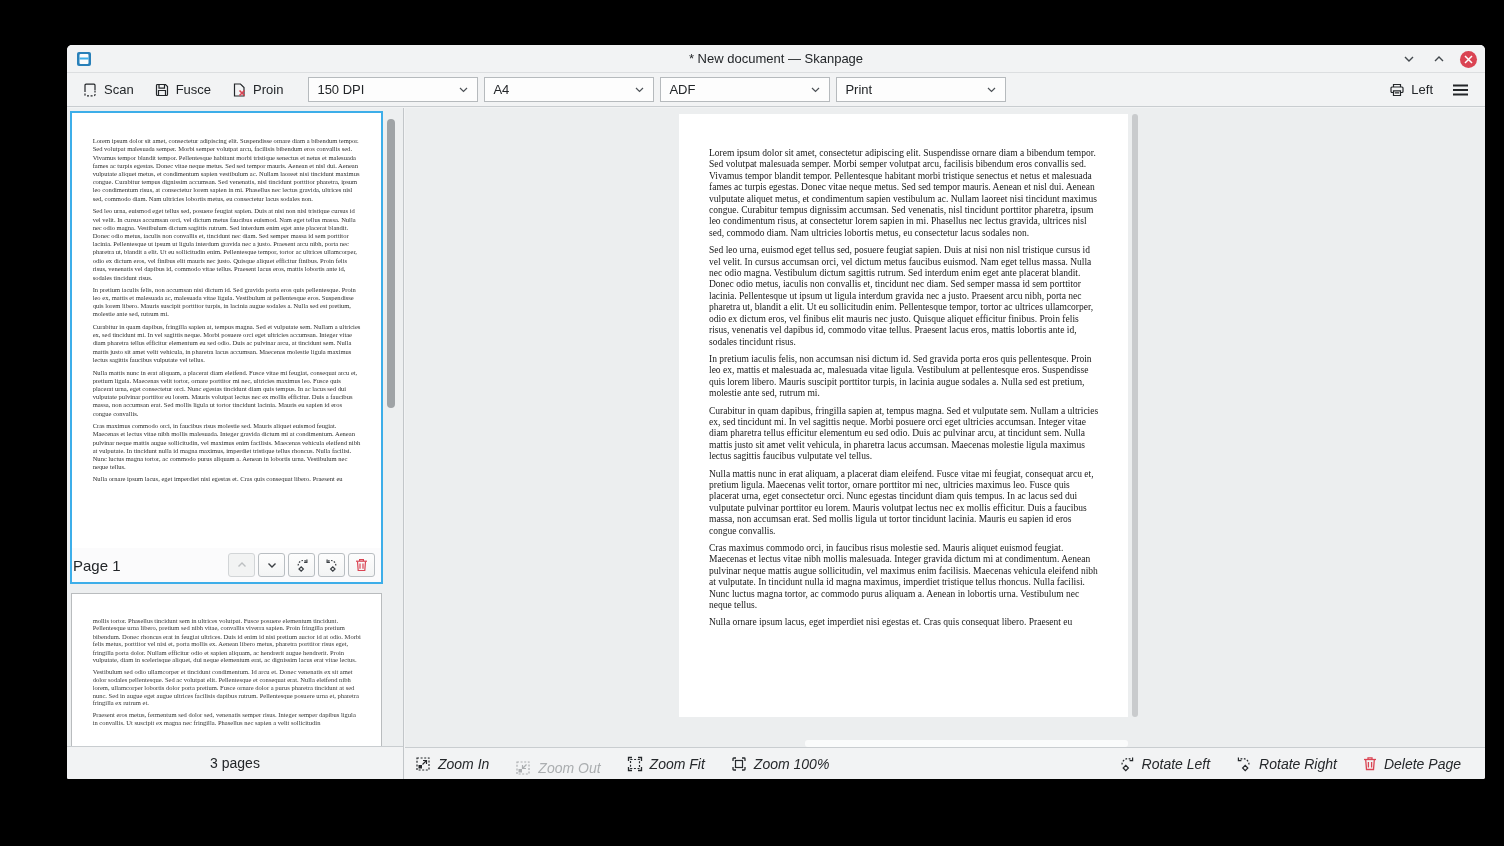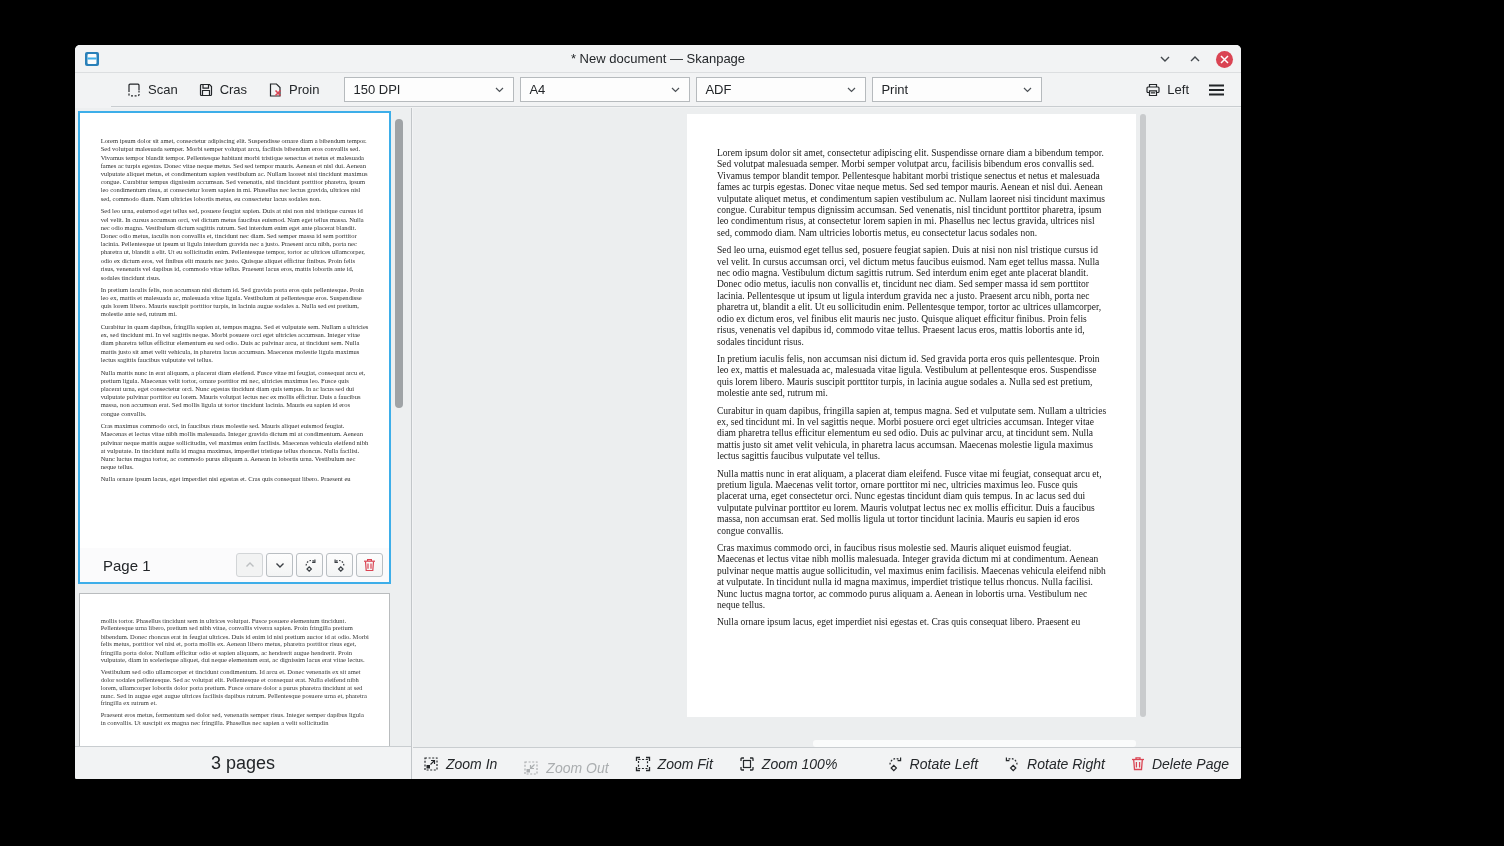--- a/index.html
+++ b/index.html
@@ -1,37 +1,37 @@
 <!DOCTYPE html>
 <html><head>
 <meta charset="utf-8">
 <style>
   * { box-sizing: border-box; }
   html,body { margin:0; padding:0; background:#000; width:1504px; height:846px;
               font-family:"Liberation Sans", sans-serif; }
-  .window { position:absolute; left:75px; top:45px; width:1166px; height:734px;
+  .window { position:absolute; left:67px; top:45px; width:1418px; height:734px;
             background:#f2f3f4; border-radius:5px 5px 2px 2px; overflow:hidden;
             color:#232629; font-size:13px; }
 
   
   .titlebar { position:relative; height:28px; background:#f2f3f4;
               border-bottom:1px solid #dcdee0; }
   .app-icon { position:absolute; left:9px; top:6px; width:16px; height:16px; }
   .win-title { position:absolute; left:0; right:0; top:0; height:28px; line-height:28px;
                text-align:center; color:#232629; }
   .win-controls { position:absolute; right:8px; top:0; height:28px; display:flex;
                   align-items:center; gap:12px; }
   .win-btn { width:18px; height:18px; display:flex; align-items:center; justify-content:center;
              cursor:default; color:#43484d; }
   .close-btn { width:17px; height:17px; border-radius:50%; background:#da4453;
                display:flex; align-items:center; justify-content:center; }
 
   
   .toolbar { height:34px; display:flex; align-items:center; padding:0 10px 0 8px;
-             border-bottom:1px solid #c9cdd0; background:#f2f3f4; gap:6px;margin-left:36px; }
+             border-bottom:1px solid #c9cdd0; background:#f2f3f4; gap:6px; }
   .tb-btn { display:flex; align-items:center; gap:6px; padding:4px 7px; border-radius:3px;
             color:#232629; white-space:nowrap; }
   .combo { width:170px; height:25px; background:#fdfdfd; border:1px solid #b6babd;
            border-radius:0; display:flex; align-items:center; padding:0 8px;
            justify-content:space-between; color:#232629; }
   .combo .chev { color:#4d5257; }
   .spacer { flex:0 0 6px; }
   .grow { flex:1; }
   .hamburger { padding:4px 6px; }
 
@@ -40,39 +40,39 @@
   .sidebar { position:absolute; left:0; top:0; width:337px; bottom:0;
              background:#edeff0; border-right:1px solid #c2c6c9; }
   .thumb-list { position:absolute; left:0; top:0; right:0; bottom:33px; overflow:hidden; }
 
   .page-item-sel { position:absolute; left:3px; top:3px; width:313px; height:473px;
                    border:2px solid #3daee9; background:#fcfcfc; }
   .thumb-viewport { width:309px; height:435px; background:#fff; overflow:hidden; }
   .thumb-inner { width:449px; height:603px; background:#fff;
                  transform:scale(0.688,0.721); transform-origin:0 0;
                  filter:blur(0.3px); opacity:.93; }
-  .page-item-footer { height:34px; display:flex; align-items:center; padding:0 6px 0 23px;
+  .page-item-footer { height:34px; display:flex; align-items:center; padding:0 6px 0 1px;
                       background:#fbfbfc; }
   .page-label { font-size:15px; color:#232629; flex:1; }
   .pc-btn { width:27px; height:24px; margin-left:3px; background:linear-gradient(#fdfdfd,#f3f4f4);
             border:1px solid #b9bec2; border-radius:3px; display:flex; align-items:center;
             justify-content:center; color:#3c4045; }
   .pc-btn.disabled { background:#f2f3f3; border-color:#d2d5d7; color:#bcbfc1; }
   .pc-btn.danger { color:#da4453; }
 
   .page-item2 { position:absolute; left:4px; top:485px; width:311px; height:216px;
                 border:1px solid #b9bcbe; background:#fff; overflow:hidden; }
   .thumb2-inner { width:449px; transform:scale(0.688); transform-origin:0 0;
                   filter:blur(0.35px); opacity:.9; padding:28px 30px 0 32px; }
 
   .sidebar-scrollbar { position:absolute; right:8px; top:11px; width:8px; height:289px;
                        border-radius:4px; background:#9fa3a6; }
   .sidebar-footer { position:absolute; left:0; right:0; bottom:0; height:33px;
                     border-top:1px solid #c9cdd0; background:#f2f3f4; display:flex;
-                    align-items:center; justify-content:center; font-size:18px; color:#232629; }
+                    align-items:center; justify-content:center; font-size:14px; color:#232629; }
 
   .main { position:absolute; left:338px; top:0; right:0; bottom:0; }
   .canvas { position:absolute; left:0; top:0; right:0; height:639px; background:#eceeef; }
   .doc-page { position:absolute; left:274px; top:6px; width:449px; height:603px;
               background:#fff; }
   .doc-text { font-family:"Liberation Serif", serif; font-size:9.5px; line-height:11.4px;
               color:#191919; padding:34px 28px 0 30px; text-align:left; }
   .doc-text p { margin:0 0 6px 0; }
   .v-scrollbar { position:absolute; left:727px; top:6px; width:6px; height:603px;
                  border-radius:3px; background:#c9cbcd; }
@@ -80,21 +80,21 @@
                  border-radius:3px; background:#fafbfb; }
 
   
   .viewer-toolbar { position:absolute; left:0; right:0; bottom:0; height:32px;
                     border-top:1px solid #c9cdd0; background:#f2f3f4;
                     display:flex; align-items:center; padding:0 12px 0 10px;font-style:italic; }
   .vt-btn { display:flex; align-items:center; gap:7px; margin-right:26px; color:#25282b;
             font-size:14px; white-space:nowrap; }
   .vt-btn.disabled { color:#abaeb0;margin-top:8px; }
   .vt-right { margin-left:auto; display:flex; align-items:flex-start; }
-  .vt-right .vt-btn:last-child { margin-right:0; }
+  .vt-right .vt-btn:last-child { margin-right:12px; }
   svg { display:block; }
 </style>
 </head>
 <body>
 
 <div class="window">
 
   <div class="titlebar">
     <div class="app-icon">
       <svg width="16" height="16" viewBox="0 0 16 16">
@@ -134,21 +134,21 @@
       <span>Scan</span>
     </div>
     <div class="tb-btn">
       <span>
         <svg width="16" height="16" viewBox="0 0 16 16" stroke="#232629" fill="none" stroke-width="1.2">
           <path d="M2.5 3.5 a1 1 0 0 1 1-1 h8 l2 2 v8 a1 1 0 0 1-1 1 h-9 a1 1 0 0 1-1-1 z"></path>
           <path d="M5 2.8 v3.4 h5.5 v-3.2"></path>
           <path d="M4.5 13.2 v-4.7 h7 v4.7"></path>
         </svg>
       </span>
-      <span>Cras</span>
+      <span>Fusce</span>
     </div>
     <div class="tb-btn">
       <span>
         <svg width="16" height="16" viewBox="0 0 16 16">
           <path d="M3.5 2 h6 l3.5 3.5 V14 h-9.5 z" fill="none" stroke="#232629" stroke-width="1.2"></path>
           <path d="M8.5 8.5 L13.5 13.5 M13.5 8.5 L8.5 13.5" stroke="#da4453" stroke-width="1.6"></path>
         </svg>
       </span>
       <span>Proin</span>
     </div>

